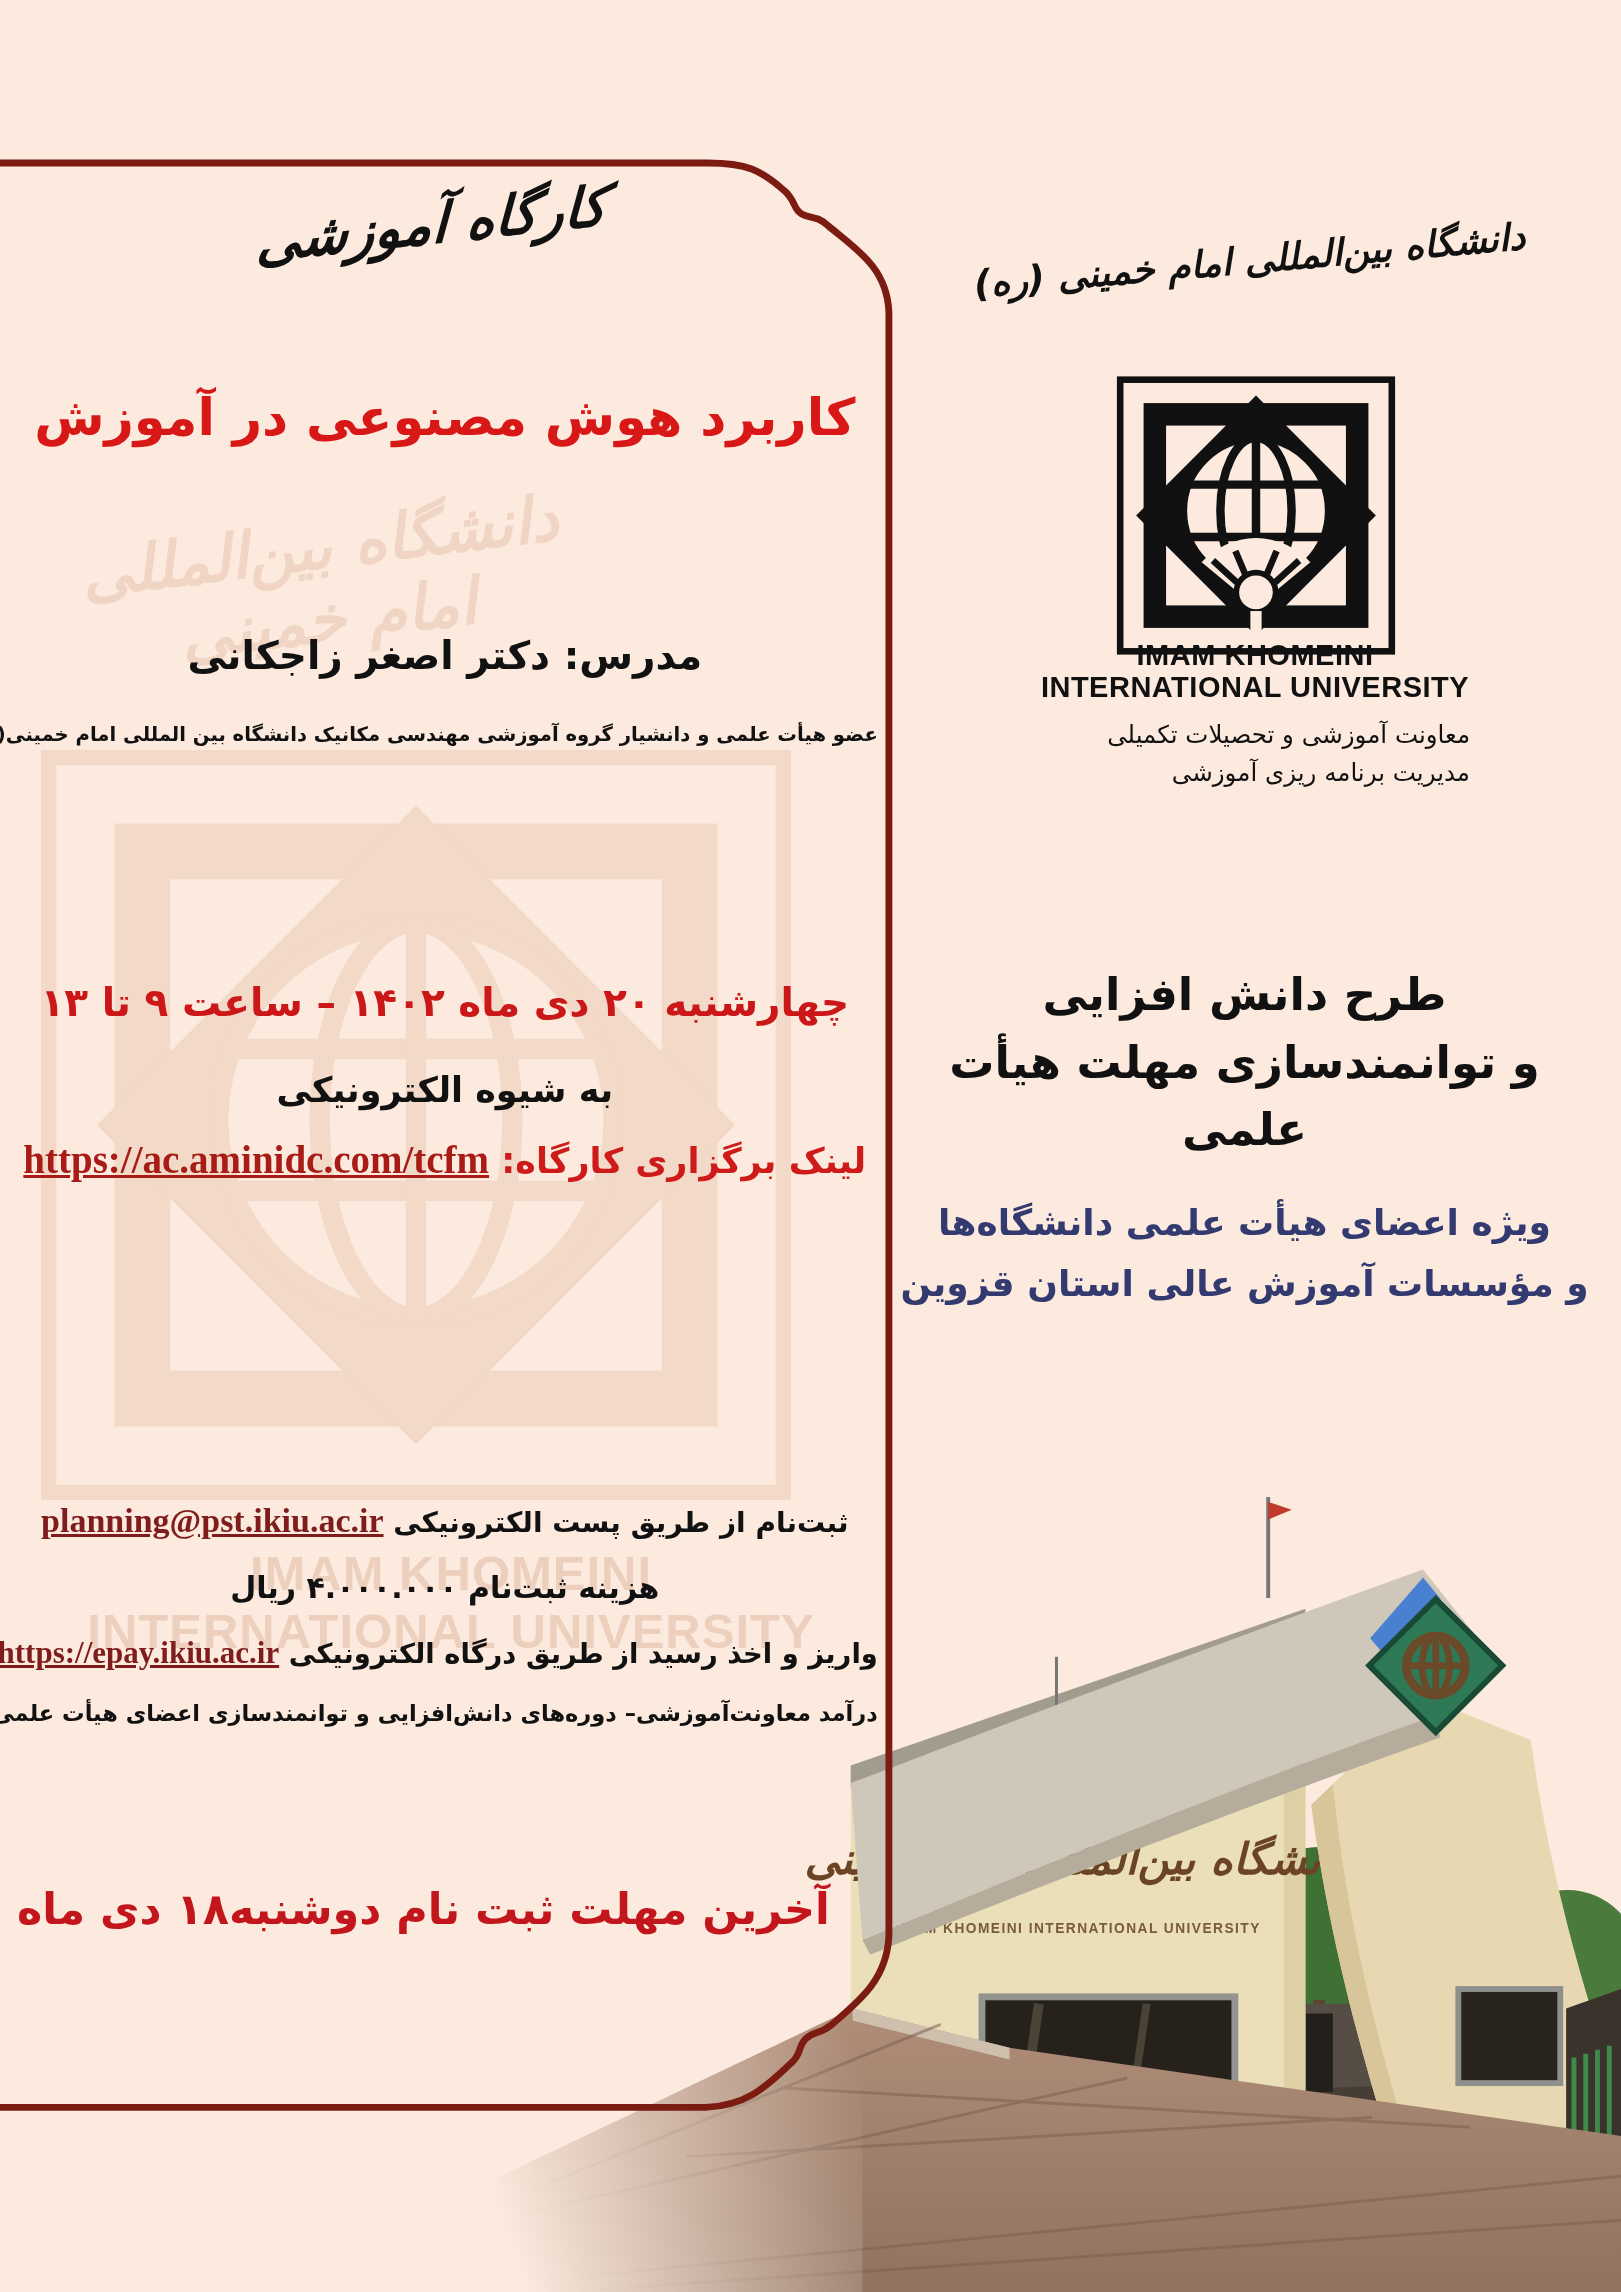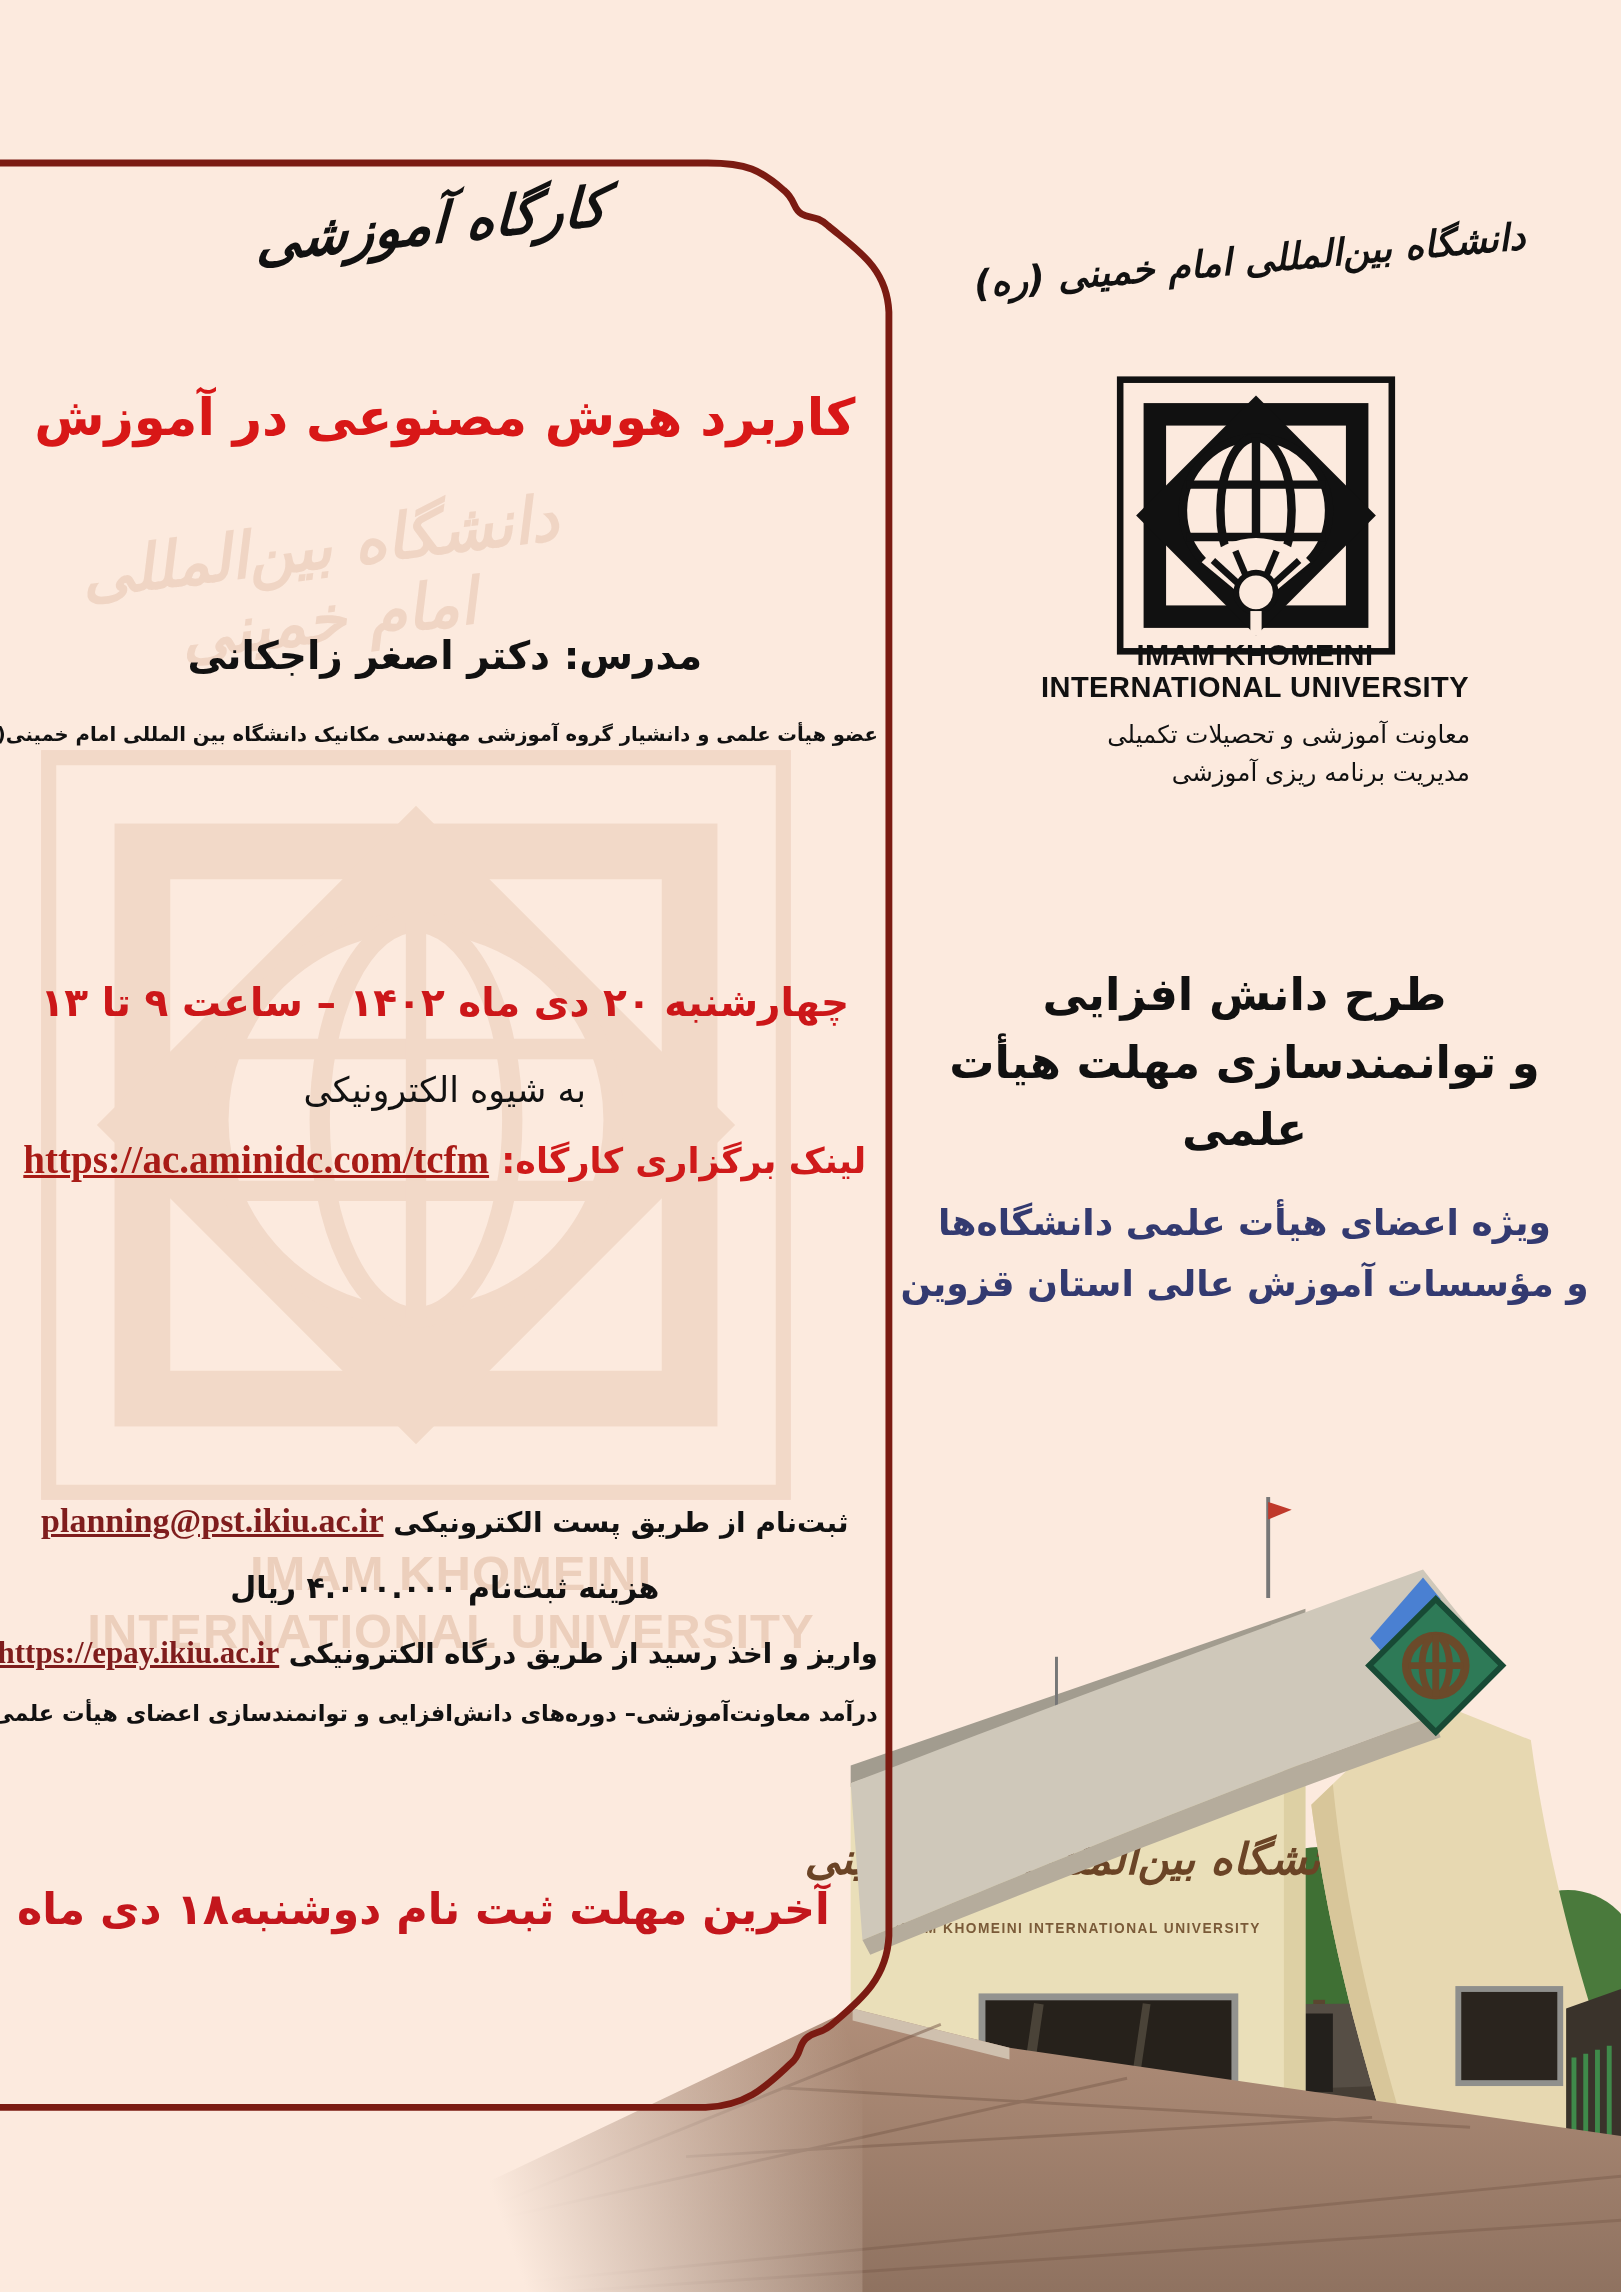--- a/index.html
+++ b/index.html
@@ -19,21 +19,21 @@
     font-family:"Liberation Sans",sans-serif;font-weight:bold;font-size:49px;line-height:1.18;
     color:#eccfbc;letter-spacing:1px;}
   
   .lp{left:11.8px;width:866px;text-align:center;z-index:3;}
   .workshop-type{top:192px;font-size:55px;font-weight:bold;font-style:italic;
     transform:rotate(-6deg) skewX(-8deg);width:549px;left:157px;}
   .workshop-title{top:388px;font-size:51px;font-weight:bold;color:#d81717;}
   .instructor{top:633px;font-size:39px;font-weight:bold;}
   .affiliation{top:723px;font-size:19.6px;font-weight:bold;white-space:nowrap;}
   .session-dt{top:980px;font-size:39px;font-weight:bold;color:#cc1719;white-space:nowrap;}
-  .session-mode{top:1070px;font-size:35px;font-weight:normal;}
+  .session-mode{top:1070px;font-size:35px;font-weight:bold;}
   .linkline{top:1137px;font-size:35px;font-weight:bold;color:#cf1a1a;white-space:nowrap;}
   .linkline a{font-family:"Liberation Serif",serif;font-size:39px;color:#a81b16;
     text-decoration:underline;direction:ltr;unicode-bidi:embed;}
   .regline{top:1502px;font-size:28px;font-weight:bold;white-space:nowrap;}
   .regline a,.payline a{font-family:"Liberation Serif",serif;color:#7f1d1d;
     text-decoration:underline;direction:ltr;unicode-bidi:embed;font-weight:bold;}
   .regline a{font-size:34px;}
   .fee{top:1570px;font-size:30px;font-weight:bold;}
   .payline{top:1635px;font-size:27.4px;font-weight:bold;white-space:nowrap;}
   .payline a{font-size:31px;}

